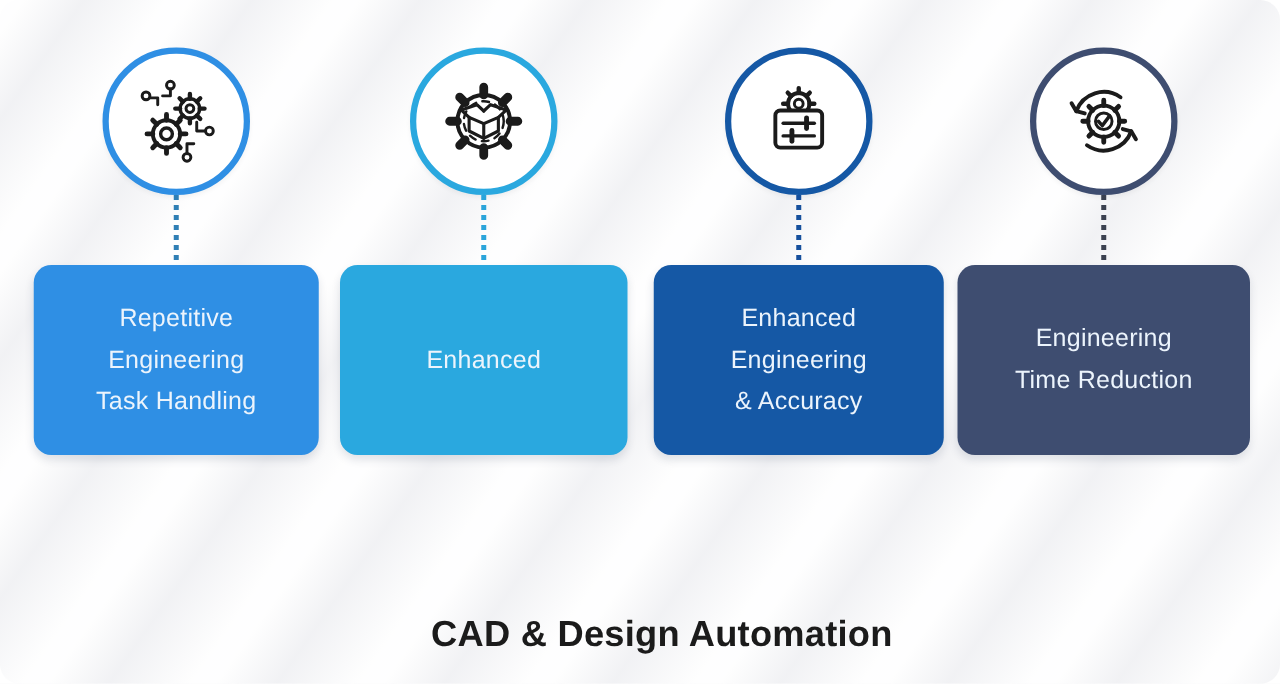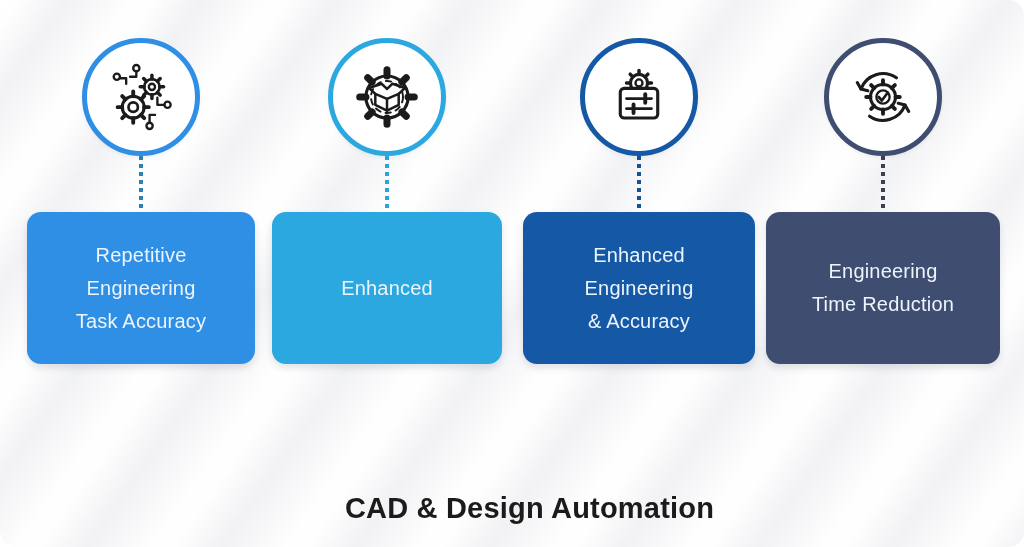--- a/index.html
+++ b/index.html
@@ -104,21 +104,21 @@
           <path stroke-width="3" d="M80,60 H71 V51"></path>
           <circle cx="61" cy="87" r="4" stroke-width="3"></circle>
           <path stroke-width="3" d="M61,83 V73 H68"></path>
         </g>
       </svg>
     </div>
     <div class="connector"></div>
     <div class="card">
       <div class="card-line">Repetitive</div>
       <div class="card-line">Engineering</div>
-      <div class="card-line">Task Accuracy</div>
+      <div class="card-line">Task Handling</div>
     </div>
   </div>
 
   <div class="col col-1" style="--accent: #2aa8df; --connector: #2aa4da;">
     <div class="circle">
       <svg viewBox="0 0 100 100">
         <g class="ico">
           <path stroke-width="9" d="M77,50 H85 M69.1,69.1 L74.7,74.7 M50,77 V85 M30.9,69.1 L25.3,74.7 M23,50 H15 M30.9,30.9 L25.3,25.3 M50,23 V15 M69.1,30.9 L74.7,25.3"></path>
           <circle cx="50" cy="50" r="27" stroke-width="4"></circle>
           <circle cx="50" cy="50" r="20.5" stroke-width="2.5" stroke-dasharray="7 6.5"></circle>

